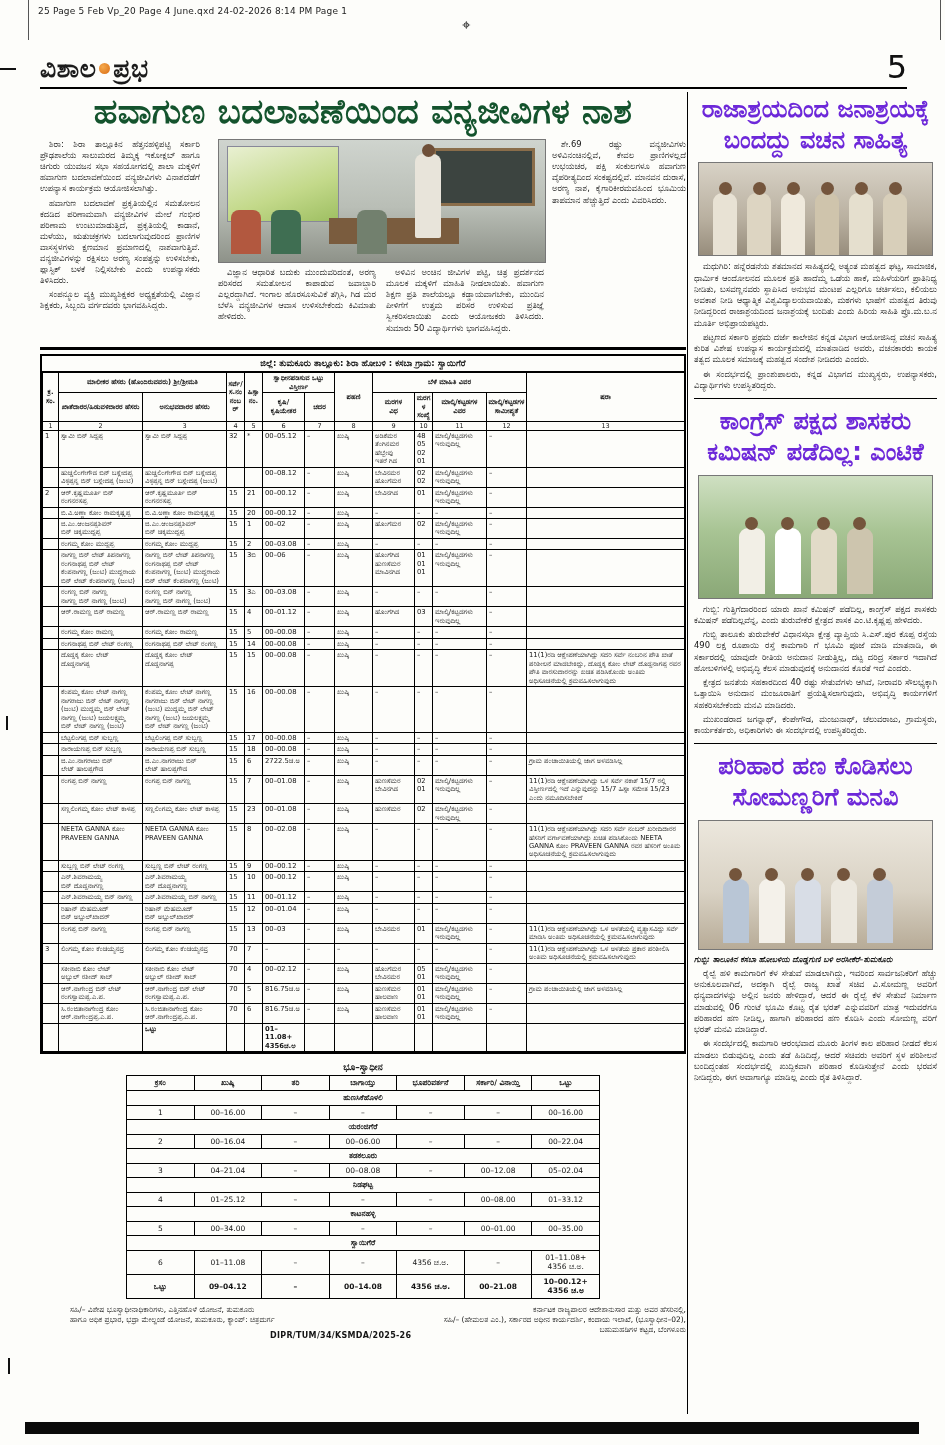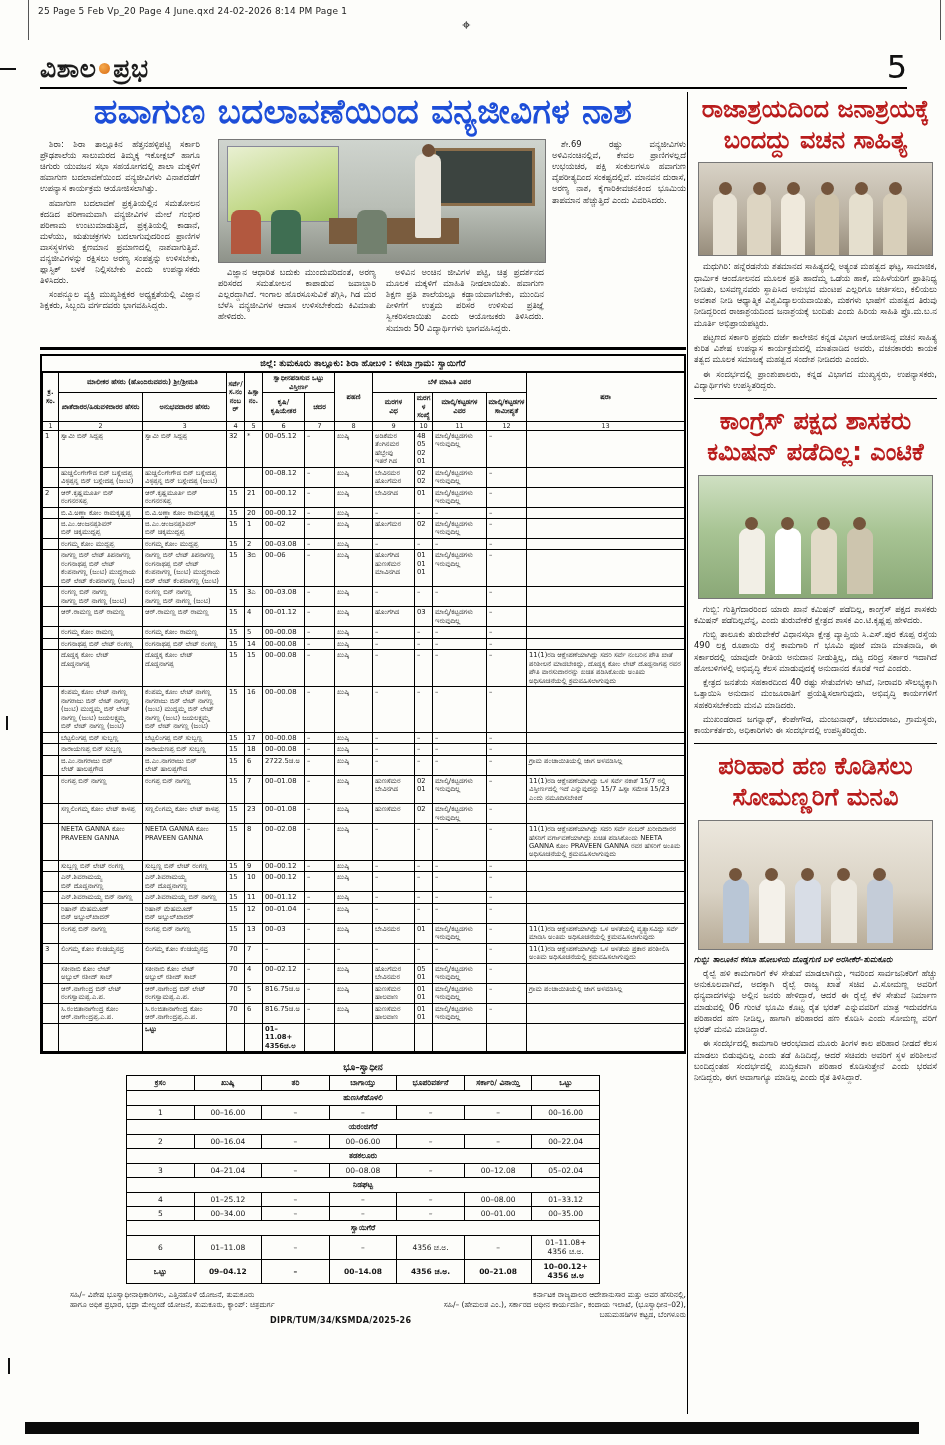--- a/index.html
+++ b/index.html
@@ -19,21 +19,21 @@
   
   .masthead{position:absolute;left:40px;top:50px;width:867px;height:36px;}
   .mast-name{position:absolute;left:0;bottom:2px;font-size:25px;font-weight:bold;color:#1b1b1b;letter-spacing:.5px;}
   .mast-emblem{display:inline-block;width:11px;height:11px;border-radius:50%;
                background:radial-gradient(circle at 35% 35%,#f5a94c,#d96c12);vertical-align:middle;margin:0 3px 4px 3px;}
   .mast-date{position:absolute;left:0;right:0;bottom:6px;text-align:center;font-size:12px;font-weight:bold;color:#1b1b1b;}
   .mast-page{position:absolute;right:0;bottom:0;font-size:32px;color:#111;font-weight:normal;}
   .mast-rule{position:absolute;left:40px;top:87px;width:867px;height:2px;background:#000;}
   
   .main-left{position:absolute;left:40px;top:92px;width:646px;}
-  .headline{margin:0 0 8px 0;font-size:34px;line-height:1.15;font-weight:bold;color:#1d4ed8;
+  .headline{margin:0 0 8px 0;font-size:34px;line-height:1.15;font-weight:bold;color:#14532d;
             text-align:center;letter-spacing:.3px;}
   .lead-article{position:relative;height:204px;font-size:8.4px;line-height:1.32;text-align:justify;}
   .lead-article p{margin:0 0 3px 0;text-indent:9px;}
   .lead-col1{position:absolute;left:0;top:0;width:160px;height:204px;overflow:hidden;}
   .lead-colR{position:absolute;left:512px;top:0;width:134px;height:204px;overflow:hidden;}
   .lead-below{position:absolute;left:178px;top:128px;width:326px;height:76px;overflow:hidden;
               column-count:2;column-gap:10px;}
   
   .lead-photo{position:absolute;left:178px;top:0;width:326px;height:122px;border:1px solid #777;
               background:linear-gradient(180deg,#cfd4ce 0%,#b9beb6 55%,#8e9289 100%);overflow:hidden;}
@@ -71,21 +71,21 @@
   table.summary .sec td{font-weight:bold;border-left:1px solid #000;border-right:1px solid #000;}
   table.summary .tot td{font-weight:bold;}
   
   .foot{position:relative;margin-top:6px;font-size:7.5px;height:42px;}
   .foot-left{position:absolute;left:30px;top:0;width:270px;line-height:1.35;}
   .foot-right{position:absolute;right:0;top:0;width:270px;text-align:right;line-height:1.35;}
   .foot-dipr{position:absolute;left:230px;top:26px;font-size:8px;font-weight:bold;letter-spacing:.3px;}
   
   .divider-v{position:absolute;left:687px;top:92px;width:1px;height:1322px;background:#000;}
   .right-rail{position:absolute;left:694px;top:92px;width:243px;}
-  .rr-head{margin:2px 0 6px 0;font-size:24px;line-height:1.3;font-weight:bold;text-align:center;color:#b91c1c;}
+  .rr-head{margin:2px 0 6px 0;font-size:24px;line-height:1.3;font-weight:bold;text-align:center;color:#6d28d9;}
   .rr-photo{position:relative;width:233px;margin:0 auto 5px auto;border:1px solid #777;overflow:hidden;}
   .rr-body{font-size:8.4px;line-height:1.34;text-align:justify;}
   .rr-body p{margin:0 0 3px 0;text-indent:9px;}
   .rr-caption{font-size:7.8px;font-weight:bold;line-height:1.3;margin:2px 0 3px 0;text-align:justify;font-style:italic;}
   .rr-sep{height:1px;background:#000;margin:7px 0;}
   
   .ph-group{height:92px;background:linear-gradient(180deg,#d8d2c6,#b9b0a0 60%,#978d7c);}
   .ph-group .fig{position:absolute;bottom:0;width:24px;height:62px;border-radius:9px 9px 0 0;}
   .ph-field{height:122px;background:linear-gradient(180deg,#cfe0c2 0%,#a8c494 45%,#8aa877 100%);}
   .ph-field .fig{position:absolute;bottom:4px;width:26px;height:66px;border-radius:9px 9px 0 0;}
@@ -128,21 +128,21 @@
       <div class="lead-photo">
         <div class="lp-banner"></div>
         <div class="lp-board"></div>
         <div class="lp-table"></div>
         <div class="lp-man"></div>
         <div class="lp-fig1"></div>
         <div class="lp-fig2"></div>
         <div class="lp-fig3"></div>
       </div>
       <div class="lead-colR">
-          <p>ಶೇ.69 ರಷ್ಟು ವನ್ಯಜೀವಿಗಳು ಅಳಿವಿನಂಚಿನಲ್ಲಿವೆ, ಕೇವಲ ಪ್ರಾಣಿಗಳಲ್ಲದೆ ಉಭಯಚರ, ಪಕ್ಷಿ ಸಂಕುಲಗಳೂ ಹವಾಗುಣ ವೈಪರೀತ್ಯದಿಂದ ಸಂಕಷ್ಟದಲ್ಲಿವೆ. ಮಾನವನ ದುರಾಸೆ, ಅರಣ್ಯ ನಾಶ, ಕೈಗಾರಿಕೀವಚನಕಿಂದ ಭೂಮಿಯ ತಾಪಮಾನ ಹೆಚ್ಚುತ್ತಿದೆ ಎಂದು ವಿವರಿಸಿದರು.</p>
+          <p>ಶೇ.69 ರಷ್ಟು ವನ್ಯಜೀವಿಗಳು ಅಳಿವಿನಂಚಿನಲ್ಲಿವೆ, ಕೇವಲ ಪ್ರಾಣಿಗಳಲ್ಲದೆ ಉಭಯಚರ, ಪಕ್ಷಿ ಸಂಕುಲಗಳೂ ಹವಾಗುಣ ವೈಪರೀತ್ಯದಿಂದ ಸಂಕಷ್ಟದಲ್ಲಿವೆ. ಮಾನವನ ದುರಾಸೆ, ಅರಣ್ಯ ನಾಶ, ಕೈಗಾರಿಕೀರಮವಹಿಂದ ಭೂಮಿಯ ತಾಪಮಾನ ಹೆಚ್ಚುತ್ತಿದೆ ಎಂದು ವಿವರಿಸಿದರು.</p>
         </div>
       <div class="lead-below">
           <p>ವಿಜ್ಞಾನ ಆಧಾರಿತ ಬದುಕು ಮುಂದುವರಿದಂತೆ, ಅರಣ್ಯ ಪರಿಸರದ ಸಮತೋಲನ ಕಾಪಾಡುವ ಜವಾಬ್ದಾರಿ ಎಲ್ಲರದ್ದಾಗಿದೆ. ಇಂಗಾಲ ಹೊರಸೂಸುವಿಕೆ ತಗ್ಗಿಸಿ, ಗಿಡ ಮರ ಬೆಳೆಸಿ ವನ್ಯಜೀವಿಗಳ ಆವಾಸ ಉಳಿಸಬೇಕೆಂದು ಕಿವಿಮಾತು ಹೇಳಿದರು.</p>
           <p>ಅಳಿವಿನ ಅಂಚಿನ ಜೀವಿಗಳ ಪಟ್ಟಿ, ಚಿತ್ರ ಪ್ರದರ್ಶನದ ಮೂಲಕ ಮಕ್ಕಳಿಗೆ ಮಾಹಿತಿ ನೀಡಲಾಯಿತು. ಹವಾಗುಣ ಶಿಕ್ಷಣ ಪ್ರತಿ ಶಾಲೆಯಲ್ಲೂ ಕಡ್ಡಾಯವಾಗಬೇಕು, ಮುಂದಿನ ಪೀಳಿಗೆಗೆ ಉತ್ತಮ ಪರಿಸರ ಉಳಿಸುವ ಪ್ರತಿಜ್ಞೆ ಸ್ವೀಕರಿಸಲಾಯಿತು ಎಂದು ಆಯೋಜಕರು ತಿಳಿಸಿದರು. ಸುಮಾರು 50 ವಿದ್ಯಾರ್ಥಿಗಳು ಭಾಗವಹಿಸಿದ್ದರು.</p>
         </div>
     </div>
 
     <div class="table-rule"></div>
 
     <div class="notice-wrap">
@@ -774,20 +774,23 @@
             </tr>
             <tr class="">
               <td>4</td>
               <td>01–25.12</td>
               <td>–</td>
               <td>–</td>
               <td>–</td>
               <td>00–08.00</td>
               <td>01–33.12</td>
             </tr>
+            <tr class="sec">
+              <td colspan="7">ಕಾಟನಹಳ್ಳಿ</td>
+            </tr>
             <tr class="">
               <td>5</td>
               <td>00–34.00</td>
               <td>–</td>
               <td>–</td>
               <td>–</td>
               <td>00–01.00</td>
               <td>00–35.00</td>
             </tr>
             <tr class="sec">

